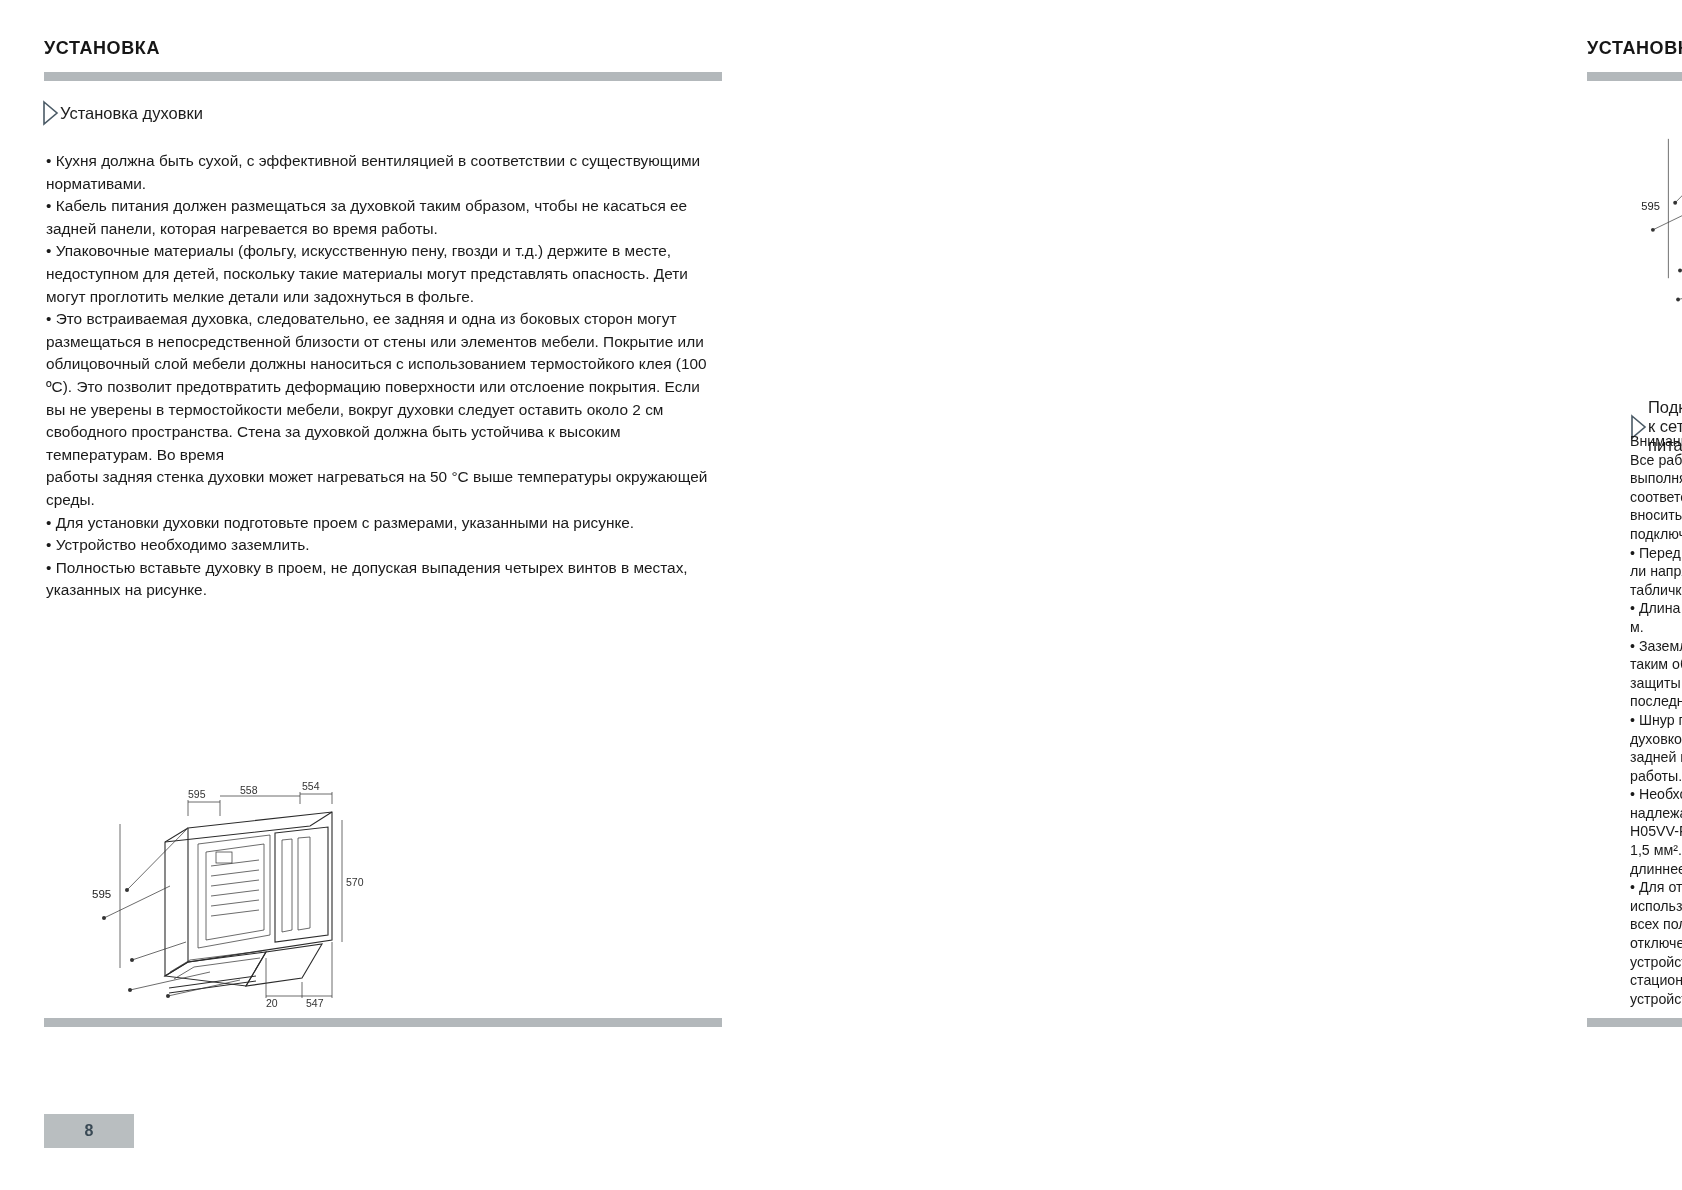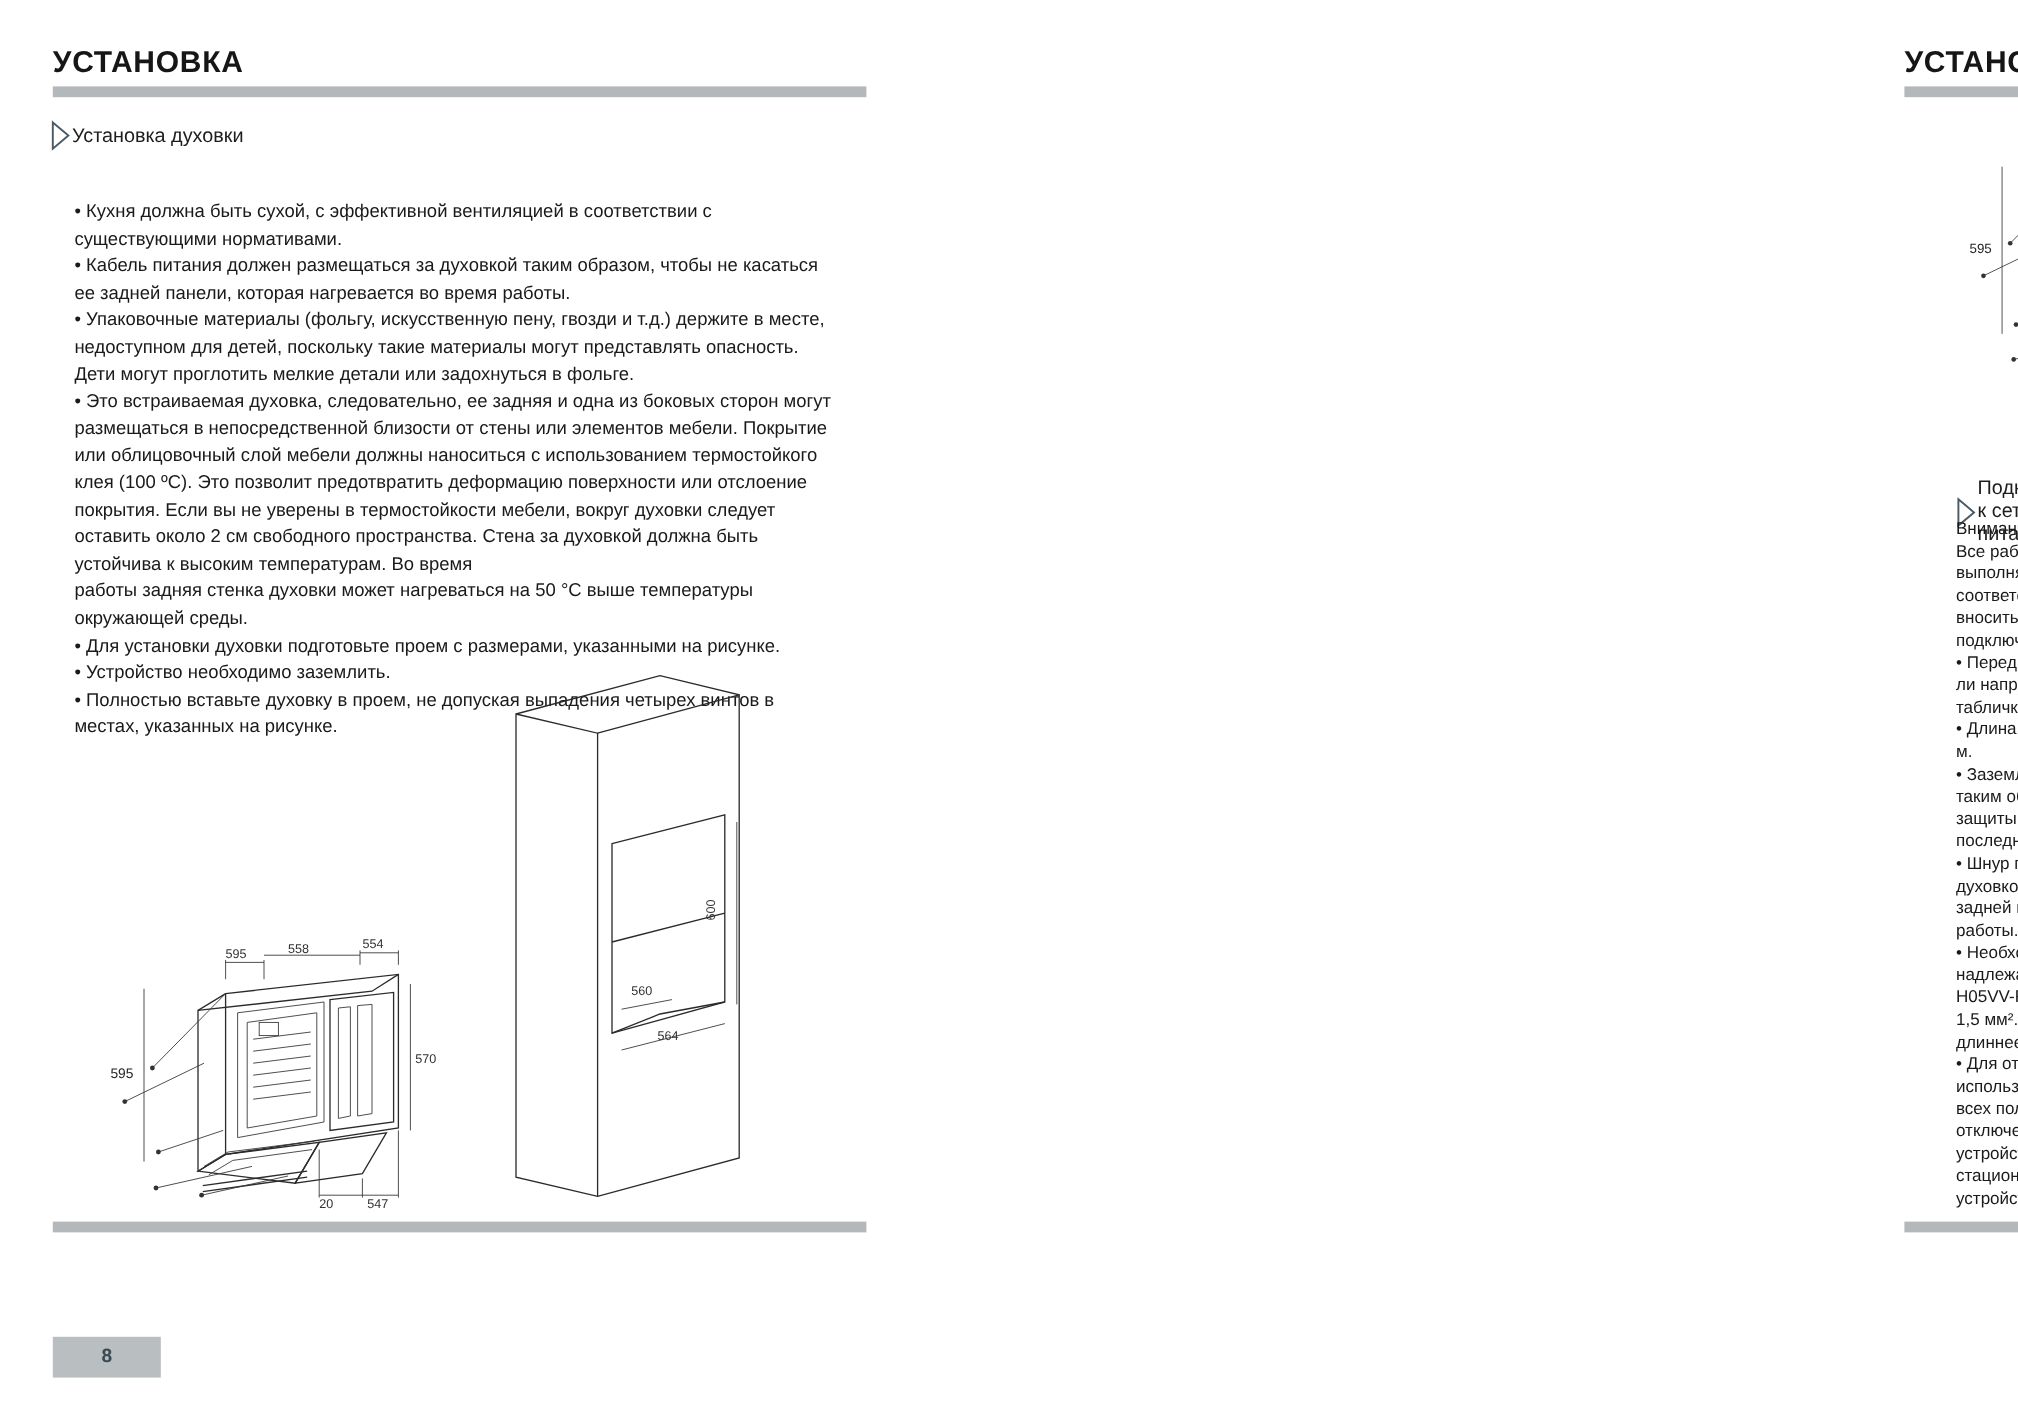--- a/index.html
+++ b/index.html
@@ -10,21 +10,21 @@
     color:#1d1d1d;
     overflow:hidden;
   }
   .spread{position:relative;width:1682px;height:1190px;display:flex;}
   .page{position:relative;height:1190px;box-sizing:border-box;}
   .page-left{width:800px;padding:0 0 0 40px;}
   .page-right{width:882px;padding:0 40px 0 0;}
 
   
   .page-title{
-    font-size:25px;font-weight:bold;letter-spacing:.6px;
+    font-size:18px;font-weight:bold;letter-spacing:.6px;
     color:#161616;
   }
   .title-left{position:absolute;left:44px;top:38px;}
   .title-right{position:absolute;left:787px;top:38px;}
   .rule{position:absolute;height:9px;background:#b3b8bb;}
   .rule-left-top{left:44px;top:72px;width:678px;}
   .rule-right-top{left:787px;top:72px;width:710px;}
   .rule-left-bot{left:44px;top:1018px;width:678px;}
   .rule-right-bot{left:787px;top:1018px;width:710px;}
 
@@ -36,21 +36,21 @@
 
   .sec-left{position:absolute;left:42px;top:100px;}
   .sec-right{position:absolute;left:830px;top:398px;}
 
   
   .body-left{
     position:absolute;left:46px;top:150px;width:672px;
     font-size:15.4px;line-height:22.6px;color:#1a1a1a;
     text-align:left;
   }
-  .body-left p{margin:16px;}
+  .body-left p{margin:0;}
 
   .col{
     font-size:14.2px;line-height:18.6px;color:#1a1a1a;
   }
   .col p{margin:0;}
   .col-a{position:absolute;left:830px;top:432px;width:325px;}
 
   
   .pagenum{
     position:absolute;bottom:42px;width:90px;height:34px;
@@ -159,40 +159,20 @@
         <path class="ln-t" d="M272 30 L272 152"></path>
         <text class="dim" x="276" y="96">570</text>
 
         <path class="ln-t" d="M196 168 L196 208 M232 192 L232 208 M262 152 L262 208"></path>
         <path class="ln-t" d="M196 206 L232 206 M232 206 L262 206"></path>
         <text class="dim" x="196" y="217">20</text>
         <text class="dim" x="236" y="217">547</text>
       </svg>
     </div>
 
-    <div class="draw d-left-cab">
-      <svg width="270" height="460" viewBox="0 0 270 460">
-        <path class="ln" d="M30 50 L150 18 L216 34 L216 420 L98 452 L30 436 Z"></path>
-        <path class="ln" d="M30 50 L98 66 L98 452"></path>
-        <path class="ln" d="M98 66 L216 34"></path>
-
-        <path class="ln" d="M110 158 L204 134 L204 290 L110 316 Z"></path>
-        <path class="ln" d="M110 240 L204 216"></path>
-        <path class="ln" d="M110 316 L150 300 L204 290"></path>
-
-        <path class="ln-t" d="M118 296 L160 288"></path>
-        <text class="dim" x="126" y="284">560</text>
-
-        <path class="ln-t" d="M214 140 L214 292"></path>
-        <text class="dim" x="196" y="222" transform="rotate(-90 196 222)">600</text>
-
-        <path class="ln-t" d="M118 330 L204 308"></path>
-        <text class="dim" x="148" y="322">564</text>
-      </svg>
-    </div>
 
     <div class="rule rule-left-bot"></div>
     <div class="pagenum pagenum-left">8</div>
   </div>
 
   <div class="page page-right">
 
     <div class="page-title title-right">УСТАНОВКА</div>
     <div class="rule rule-right-top"></div>
 

